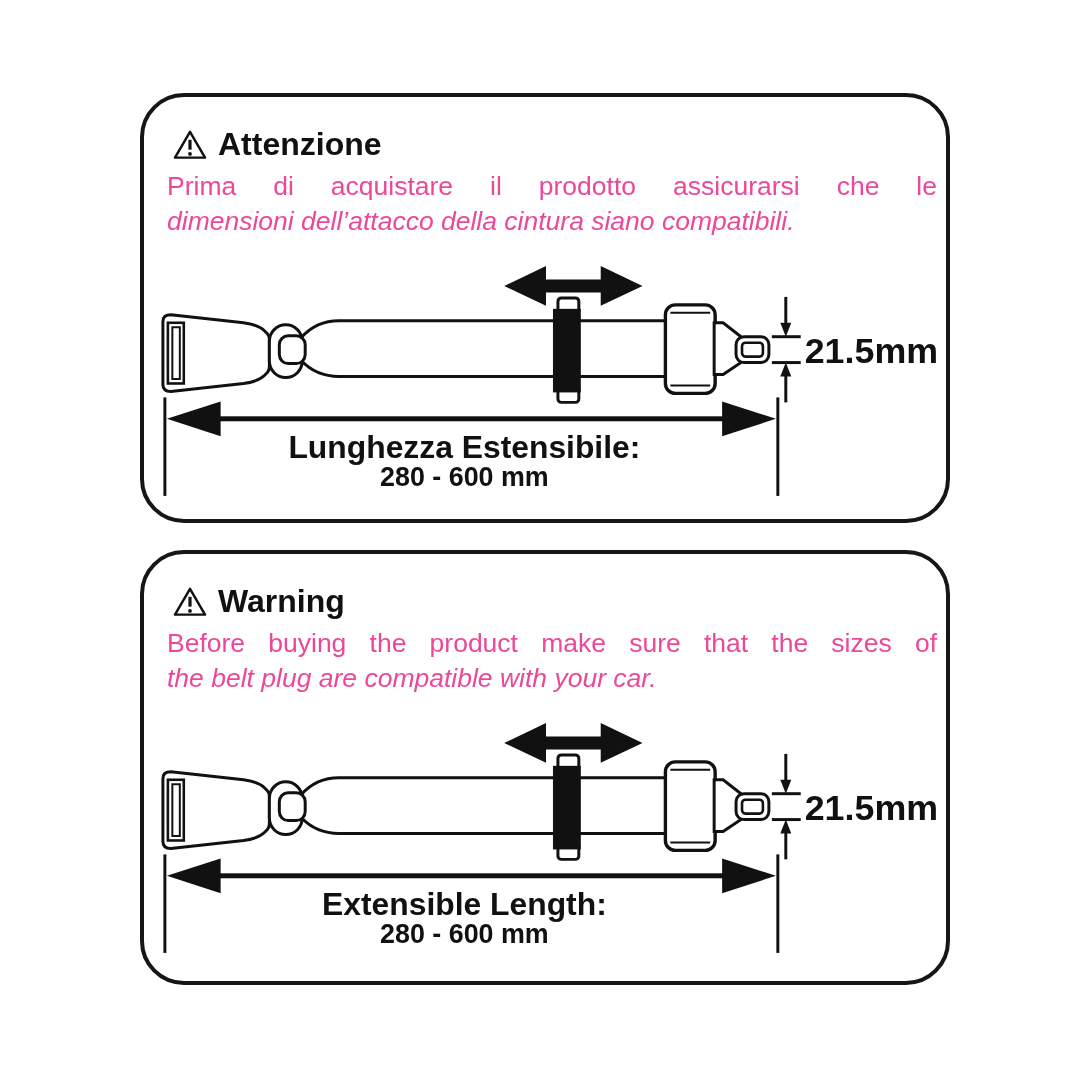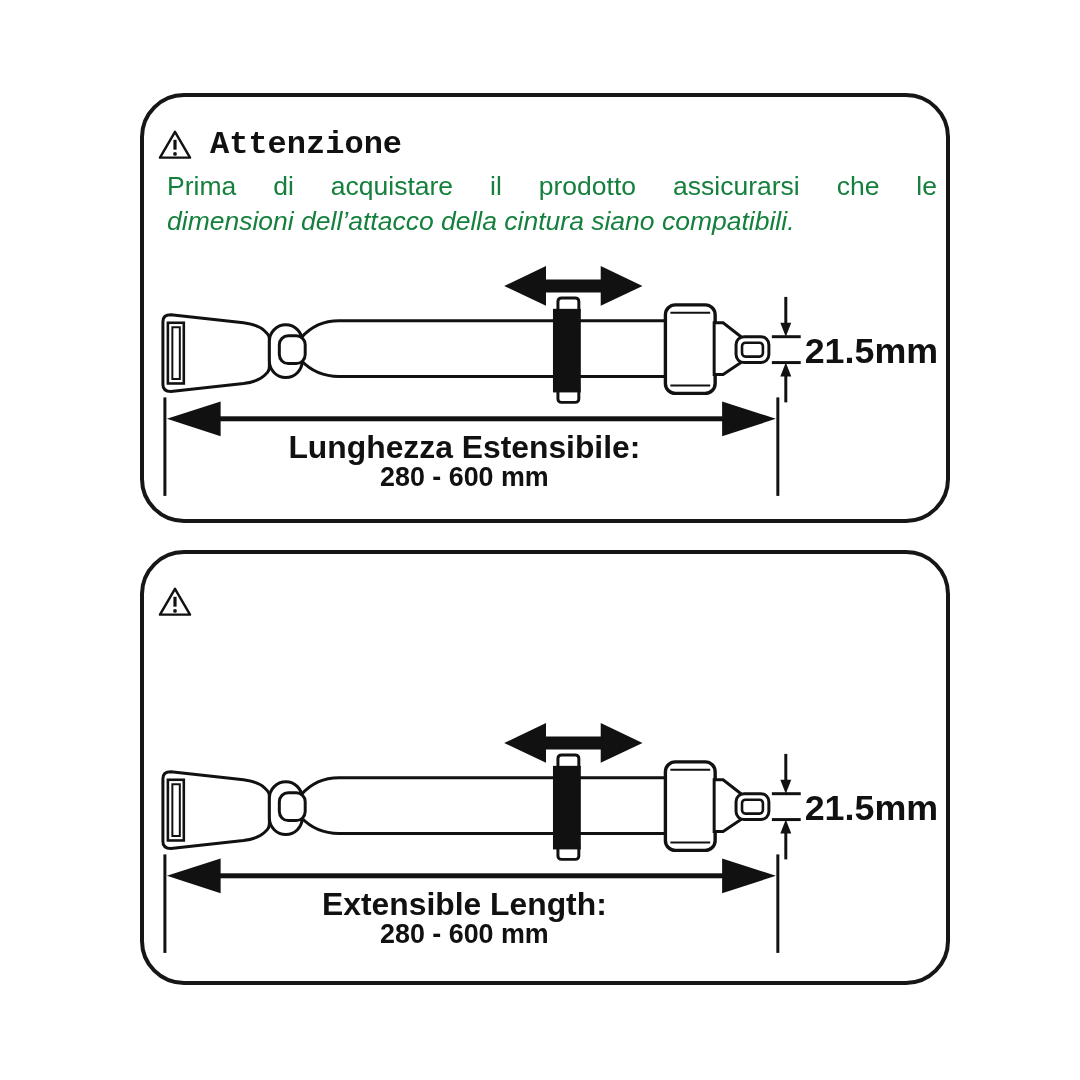--- a/index.html
+++ b/index.html
@@ -19,42 +19,41 @@
     box-sizing: border-box;
     background: #ffffff;
     border: 4px solid #161616;
     border-radius: 44px;
   }
   .panel-it { top: 93px;  height: 430px; }
   .panel-en { top: 550px; height: 435px; }
 
   .heading {
     position: absolute;
-    left: 14px;
+    left: 29px;
     top: 28px;
     height: 38px;
     display: flex;
     align-items: center;
-    gap: 18px;
+    gap: 11px;
     font-size: 32px;
     font-weight: bold;
     color: #111;
     white-space: nowrap;
-    font-family: Liberation Mono, monospace;
   }
   .warn-icon { width: 34px; height: 31px; flex: 0 0 auto; }
 
   .body-text {
     position: absolute;
     left: 23px;
     top: 72px;
     width: 770px;
     font-size: 26.5px;
     line-height: 35px;
-    color: #15803d;
+    color: #ec4899;
   }
   .bl      { text-align: justify; text-align-last: justify; }
   .bl-last { text-align: left;    text-align-last: left; font-style: italic; }
 
   .diagram {
     position: absolute;
     left: 0px;
     top: 156px;
     width: 802px;
     height: 249px;
@@ -132,22 +131,27 @@
     </svg>
   </section>
 
   <section class="panel panel-en">
     <div class="heading">
       <svg class="warn-icon" viewBox="0 0 36 33">
         <polygon points="18,3 34,30.5 2,30.5" fill="none" stroke="#111" stroke-width="2.6" stroke-linejoin="round"></polygon>
         <line x1="18" y1="11.5" x2="18" y2="22" stroke="#111" stroke-width="3.4"></line>
         <circle cx="18" cy="26.6" r="2" fill="#111"></circle>
       </svg>
+      <span>Warning</span>
     </div>
 
+    <div class="body-text">
+      <div class="bl">Before buying the product make sure that the sizes of</div>
+      <div class="bl-last">the belt plug are compatible with your car.</div>
+    </div>
 
     <svg class="diagram" viewBox="0 0 806 250">
       <polygon points="362,33 404,13 404,26.5 459,26.5 459,13 501,33 459,53 459,39.5 404,39.5 404,53" fill="#111"></polygon>
       <g>
         <path d="M27,62 L100,70 Q115,72 121,78 L124,81 Q126,83 126,87 L126,114 Q126,118 124,120 L121,123 Q115,129 100,131 L27,139 Q19,139 19,132 L19,69 Q19,62 27,62 Z" fill="#fff" stroke="#111" stroke-width="3"></path>
         <rect x="24" y="70" width="16" height="61" fill="none" stroke="#111" stroke-width="2.6"></rect>
         <rect x="28.5" y="74.5" width="7.5" height="52" fill="none" stroke="#111" stroke-width="2"></rect>
       </g>
       <rect x="126" y="72" width="33" height="53" rx="16.5" fill="#fff" stroke="#111" stroke-width="3"></rect>
       <path d="M158,85 Q173,68 196,68 L537,68 L537,124 L196,124 Q173,124 158,108 Z" fill="#fff" stroke="#111" stroke-width="3"></path>

